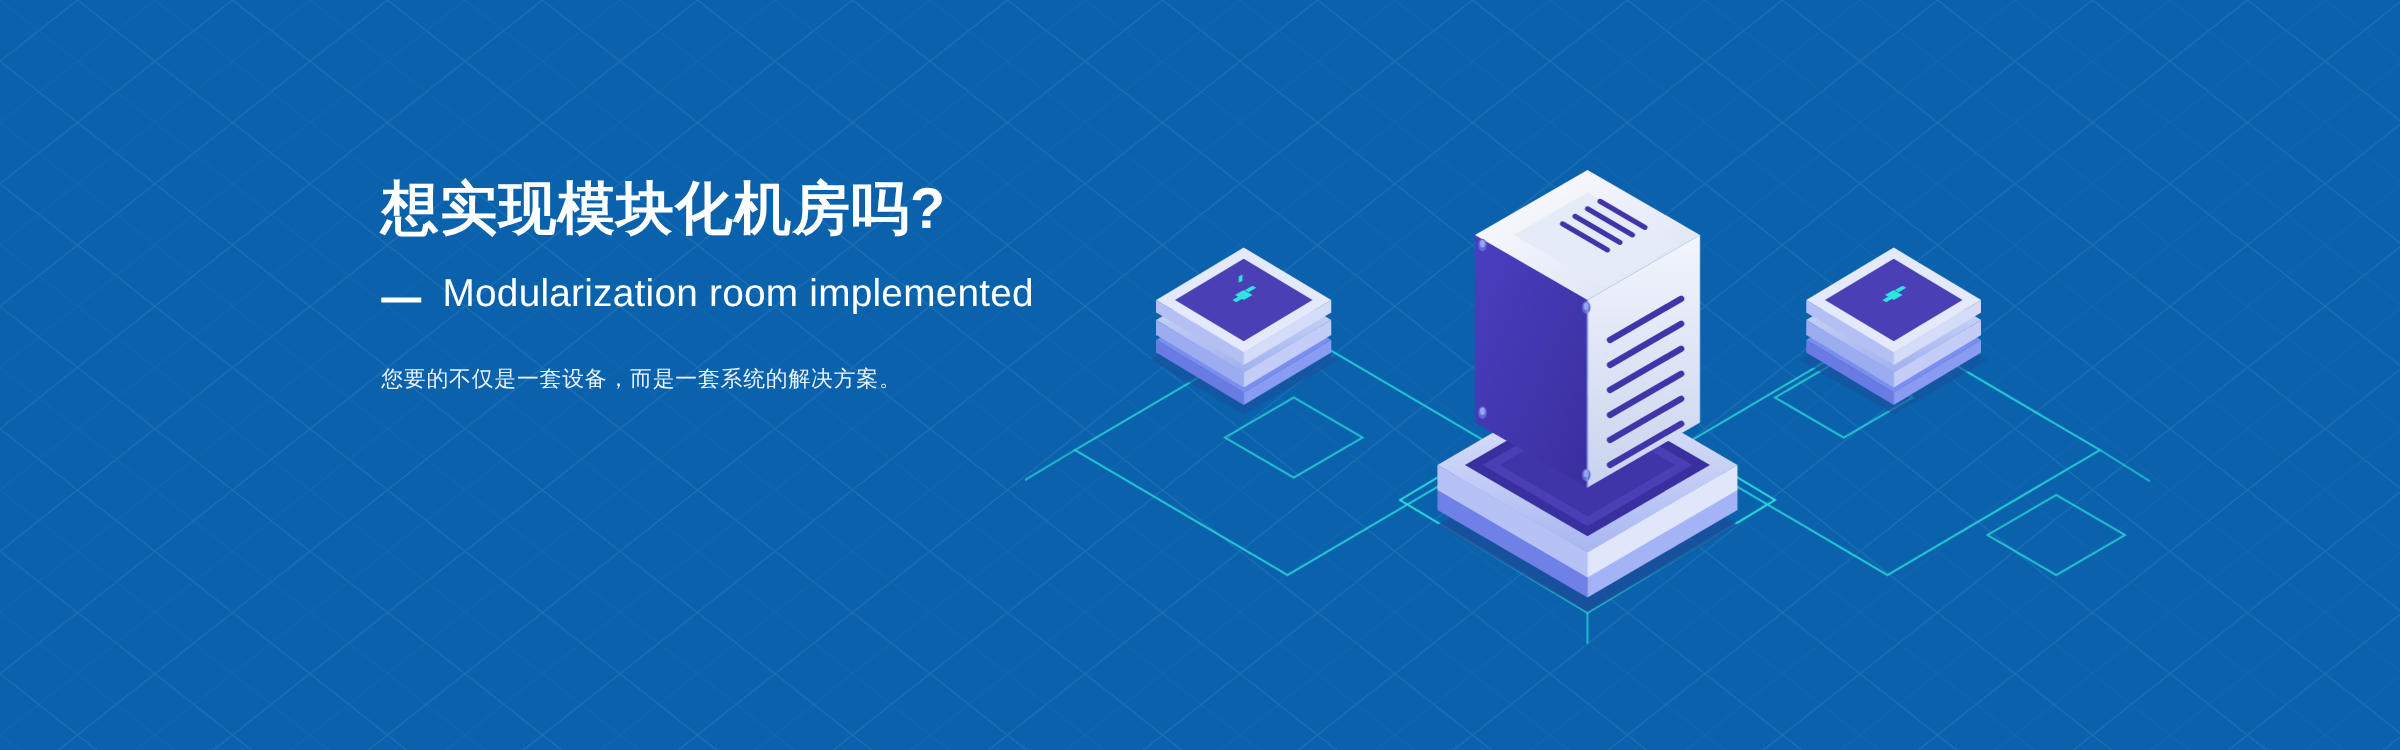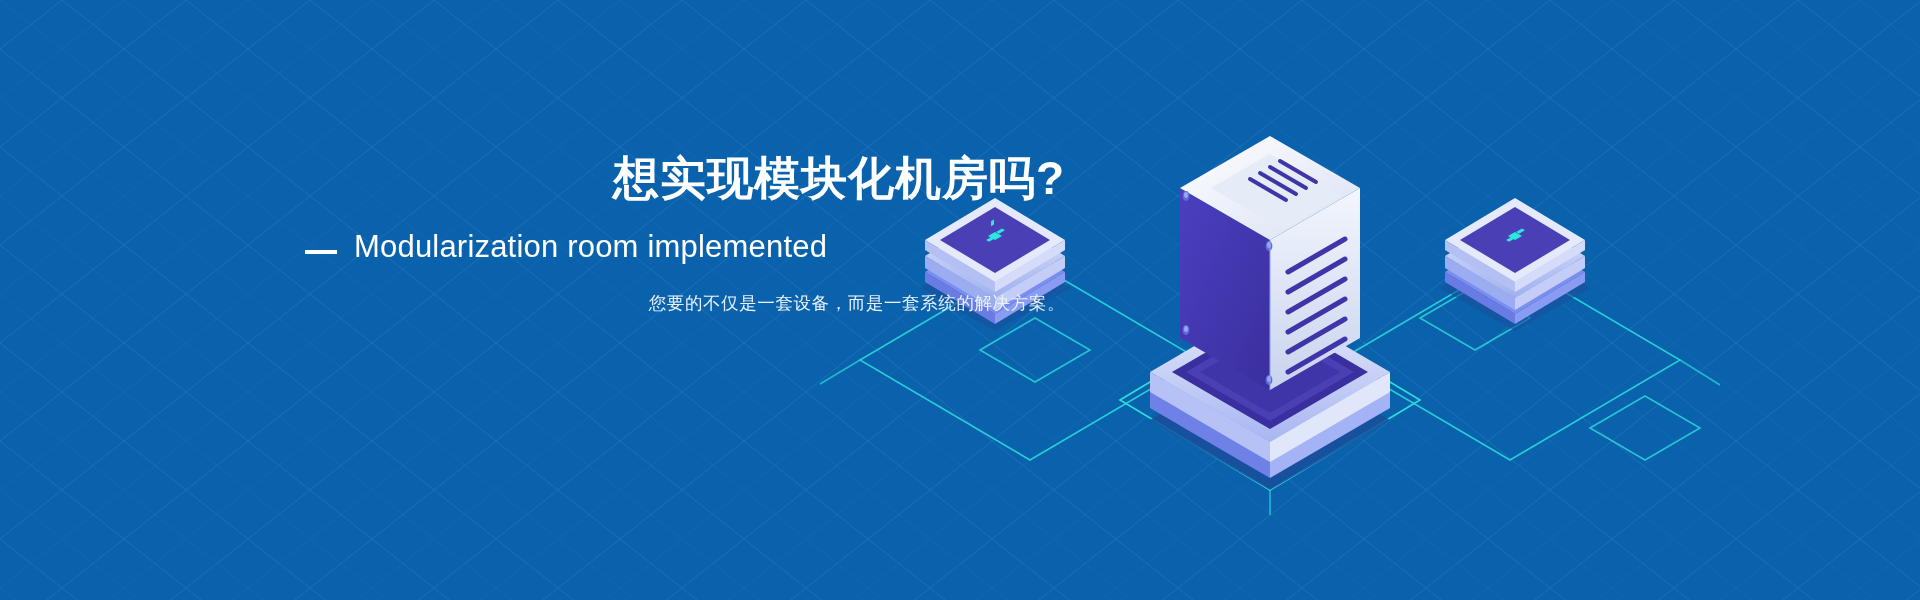--- a/index.html
+++ b/index.html
@@ -22,24 +22,23 @@
     inset: 0;
     width: 100%;
     height: 100%;
     opacity: 0.55;
   }
 
   
   #text-block {
     position: absolute;
     left: 305px;
-    top: 152px;
+    top: 140px;
     width: 760px;
     z-index: 5;
-    text-align: right;
   }
   #headline {
     font-size: 46px;
     font-weight: bold;
     color: #ffffff;
     letter-spacing: 1px;
     line-height: 1.15;
     margin: 0;
     white-space: nowrap;
   }
@@ -60,21 +59,21 @@
     top: 5px;
   }
   #subtitle {
     font-size: 31px;
     color: #ffffff;
     font-weight: normal;
     letter-spacing: 0.2px;
     white-space: nowrap;
   }
   #body-text {
-    margin-top: 30px;
+    margin-top: 42px;
     font-size: 17.5px;
     color: #e9f2fa;
     letter-spacing: 0.6px;
     white-space: nowrap;
     font-weight: normal;
   }
 
   
   #illustration {
     position: absolute;

